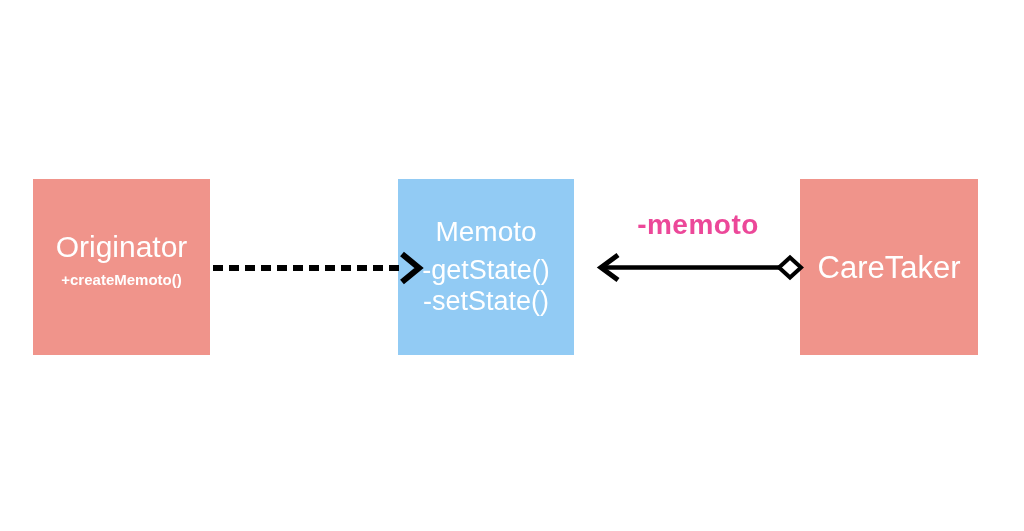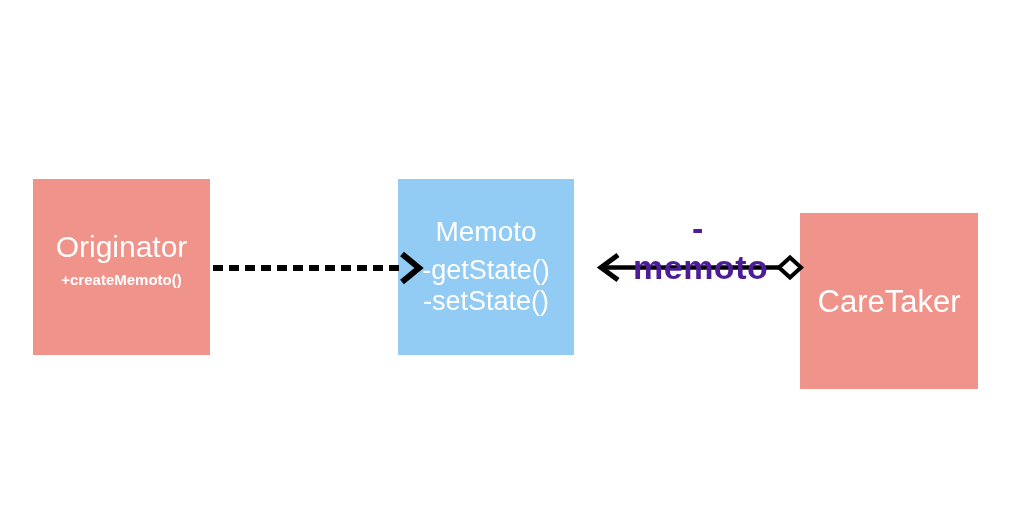--- a/index.html
+++ b/index.html
@@ -39,23 +39,23 @@
     left: 0; top: 0;
     width: 1024px; height: 531px;
     pointer-events: none;
   }
   .relation-label {
     position: absolute;
     left: 633px;
     top: 209px;
     width: 130px;
     text-align: center;
-    font-size: 34px;
+    font-size: 28px;
     font-weight: bold;
-    color: #4c1d95;
+    color: #ec4899;
     letter-spacing: 0.5px;
   }
 </style>
 </head>
 <body>
 
 <div class="canvas">
 
   <div class="class-box" id="box-originator" style="background-color: rgb(240, 148, 139);">
     <div class="box-content">
@@ -65,21 +65,21 @@
   </div>
 
   <div class="class-box" id="box-memoto" style="background-color: rgb(146, 203, 244);">
     <div class="box-content">
       <div class="class-title">Memoto</div>
       <div class="class-member">-getState()</div>
       <div class="class-member">-setState()</div>
     </div>
   </div>
 
-  <div class="class-box" id="box-caretaker" style="background-color: rgb(240, 148, 139); margin-top: 34px;">
+  <div class="class-box" id="box-caretaker" style="background-color: rgb(240, 148, 139);">
     <div class="box-content">
       <div class="class-title">CareTaker</div>
     </div>
   </div>
 
   <svg class="connector-layer" viewBox="0 0 1024 531" xmlns="http://www.w3.org/2000/svg">
 
     <g>
       <line x1="213" y1="268" x2="402" y2="268" stroke="#000000" stroke-width="6" stroke-dasharray="10 6"></line>
       <path d="M402 254 L419 268 L402 282" fill="none" stroke="#000000" stroke-width="6" stroke-linejoin="miter"></path>

